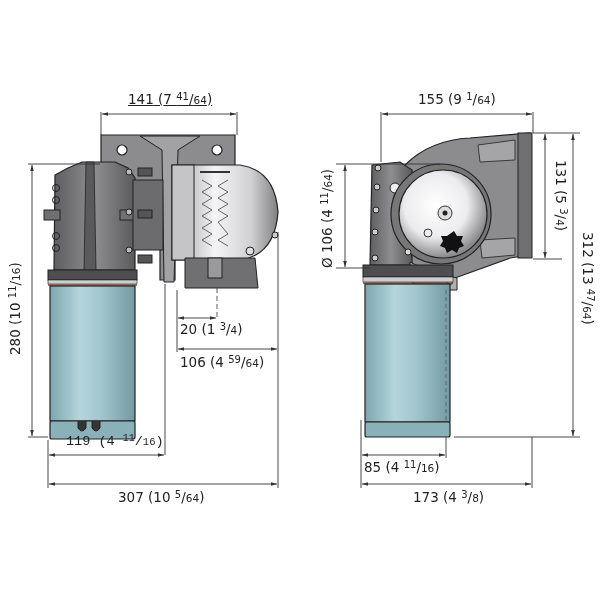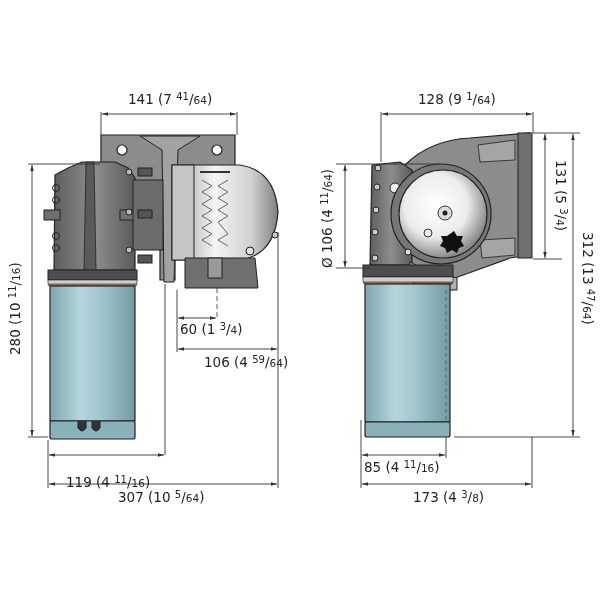--- a/index.html
+++ b/index.html
@@ -168,46 +168,46 @@
 
     <line x1="361" y1="420" x2="361" y2="488"></line>
     <line x1="446" y1="437" x2="446" y2="458"></line>
     <line x1="362" y1="455" x2="445" y2="455" marker-start="url(#arr)" marker-end="url(#arr)"></line>
 
     <line x1="532" y1="437" x2="532" y2="488"></line>
     <line x1="362" y1="484" x2="531" y2="484" marker-start="url(#arr)" marker-end="url(#arr)"></line>
   </g>
 </svg>
 
-<div class="dim-label" style="left:128px;top:92px;">
+<div class="dim-label" style="left:128px;top:92px;text-decoration:underline;">
   <span>141</span> (<span>7</span> <span class="frac">41</span>/<span class="den">64</span>)
 </div>
 
 <div class="dim-label vert rot-ccw" style="left:8px;top:355px;">
   <span>280</span> (<span>10</span> <span class="frac">11</span>/<span class="den">16</span>)
 </div>
 
 <div class="dim-label" style="left:180px;top:322px;">
-  <span>60</span> (<span>1</span> <span class="frac">3</span>/<span class="den">4</span>)
-</div>
-
-<div class="dim-label" style="left:180px;top:355px;margin-left:24px;">
+  <span>20</span> (<span>1</span> <span class="frac">3</span>/<span class="den">4</span>)
+</div>
+
+<div class="dim-label" style="left:180px;top:355px;">
   <span>106</span> (<span>4</span> <span class="frac">59</span>/<span class="den">64</span>)
 </div>
 
-<div class="dim-label" style="left:66px;top:475px;">
+<div class="dim-label" style="left:66px;top:434px;font-family:Liberation Mono, monospace;">
   <span>119</span> (<span>4</span> <span class="frac">11</span>/<span class="den">16</span>)
 </div>
 
 <div class="dim-label" style="left:118px;top:490px;">
   <span>307</span> (<span>10</span> <span class="frac">5</span>/<span class="den">64</span>)
 </div>
 
 <div class="dim-label" style="left:418px;top:92px;">
-  <span>128</span> (<span>9</span> <span class="frac">1</span>/<span class="den">64</span>)
+  <span>155</span> (<span>9</span> <span class="frac">1</span>/<span class="den">64</span>)
 </div>
 
 <div class="dim-label vert rot-ccw" style="left:320px;top:268px;">
   <span>Ø</span> <span>106</span> (<span>4</span> <span class="frac">11</span>/<span class="den">64</span>)
 </div>
 
 <div class="dim-label vert rot-cw" style="left:568px;top:160px;">
   <span>131</span> (<span>5</span> <span class="frac">3</span>/<span class="den">4</span>)
 </div>
 

